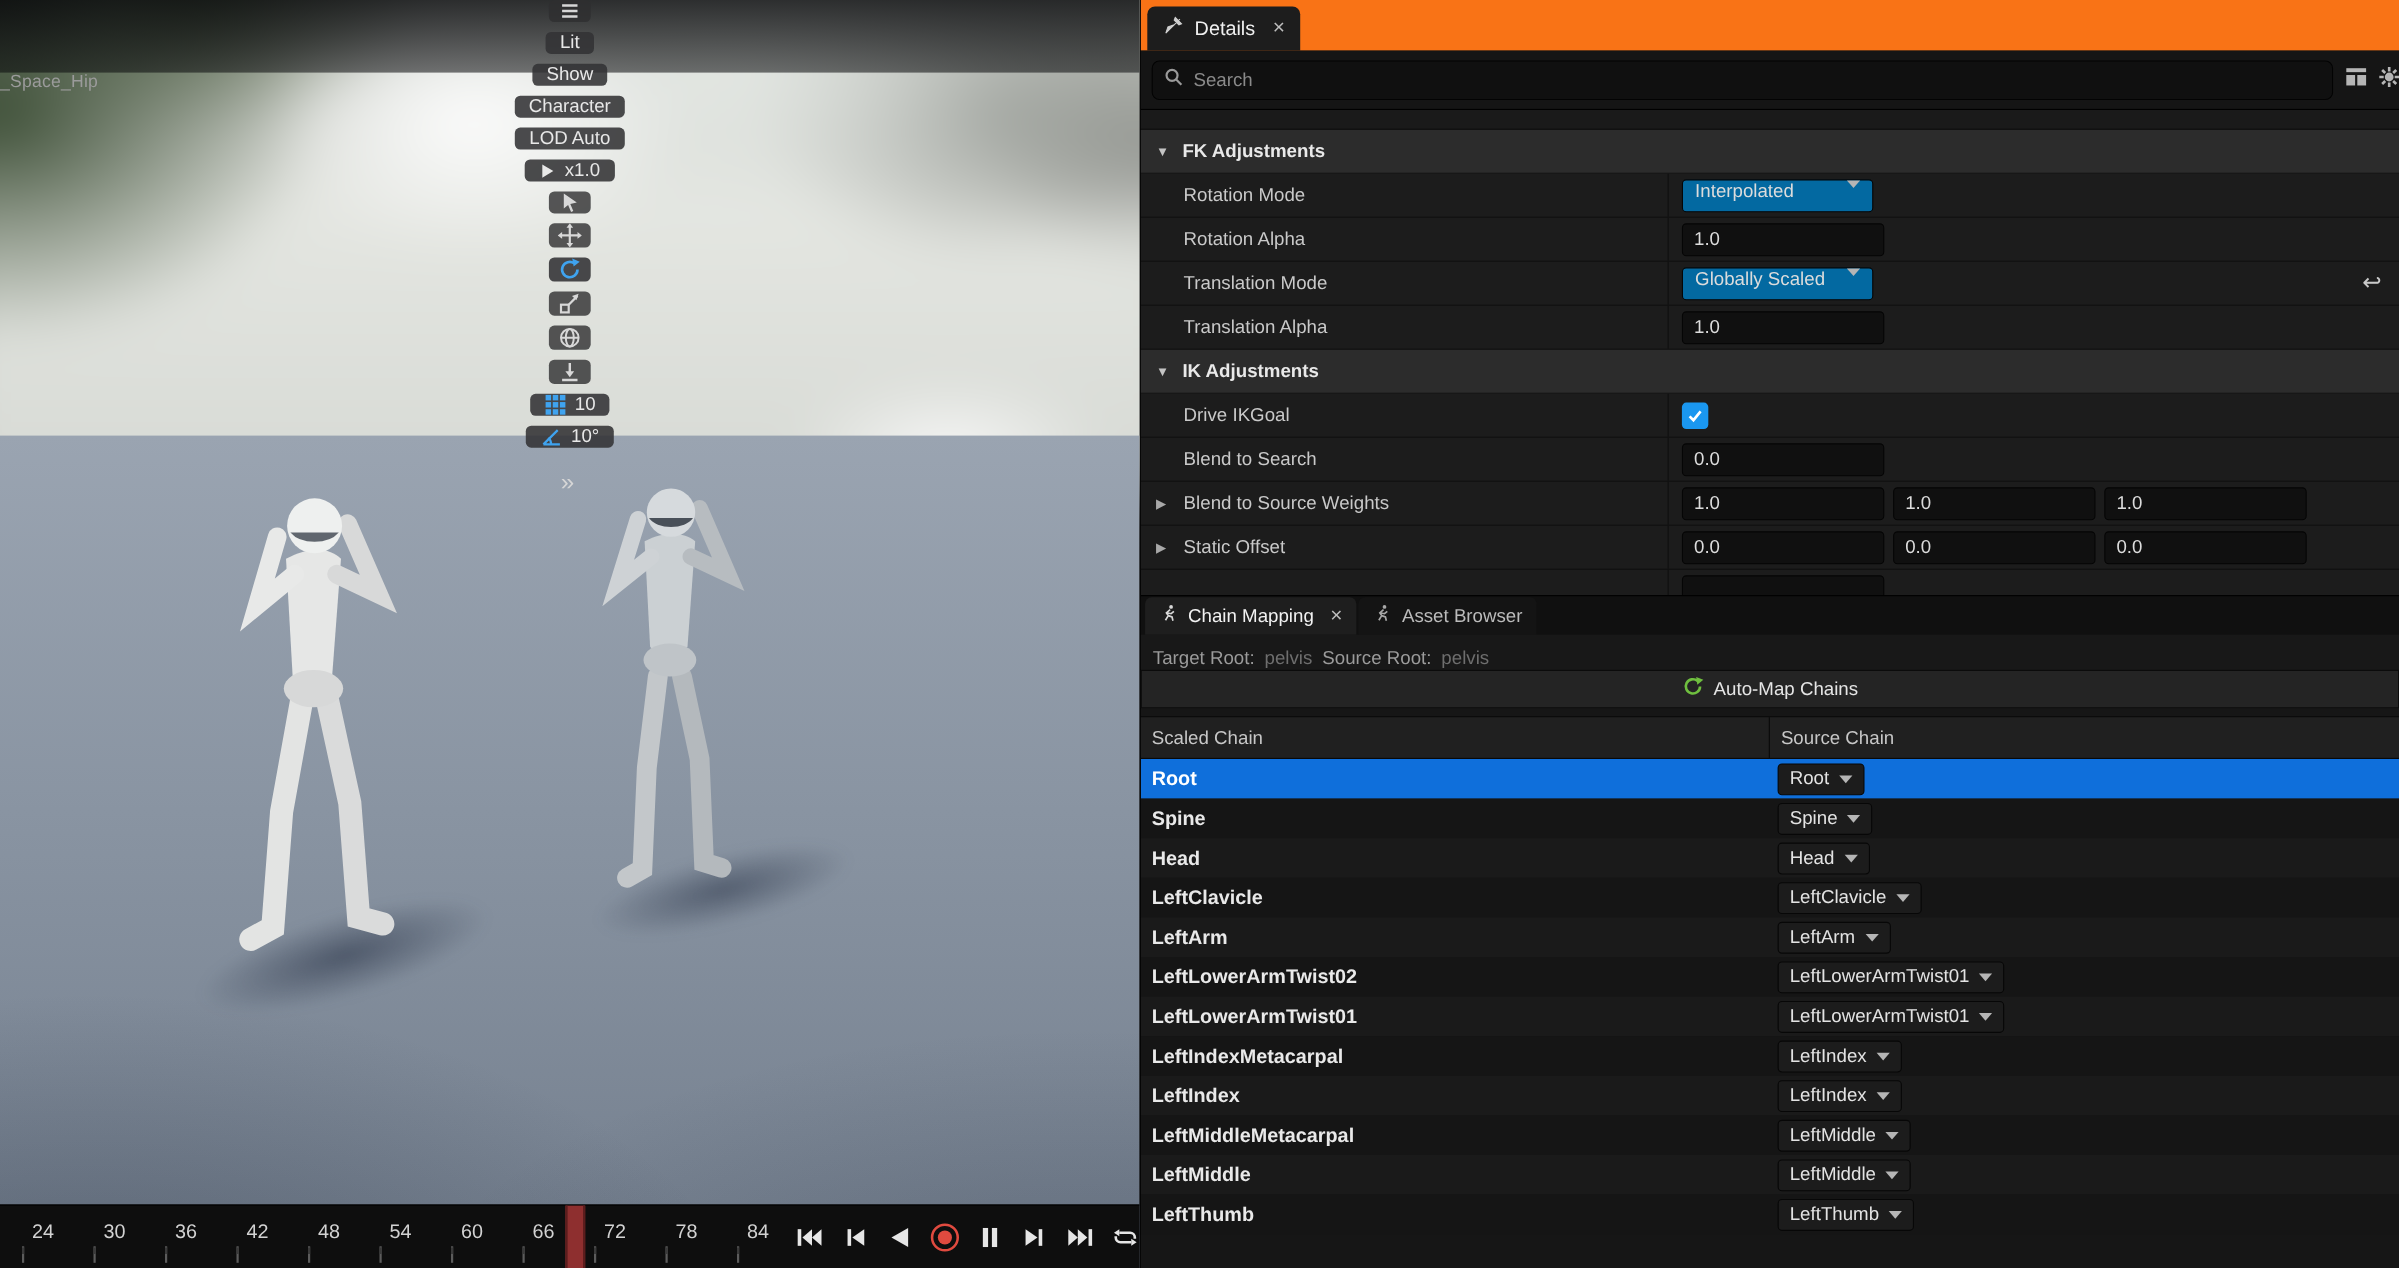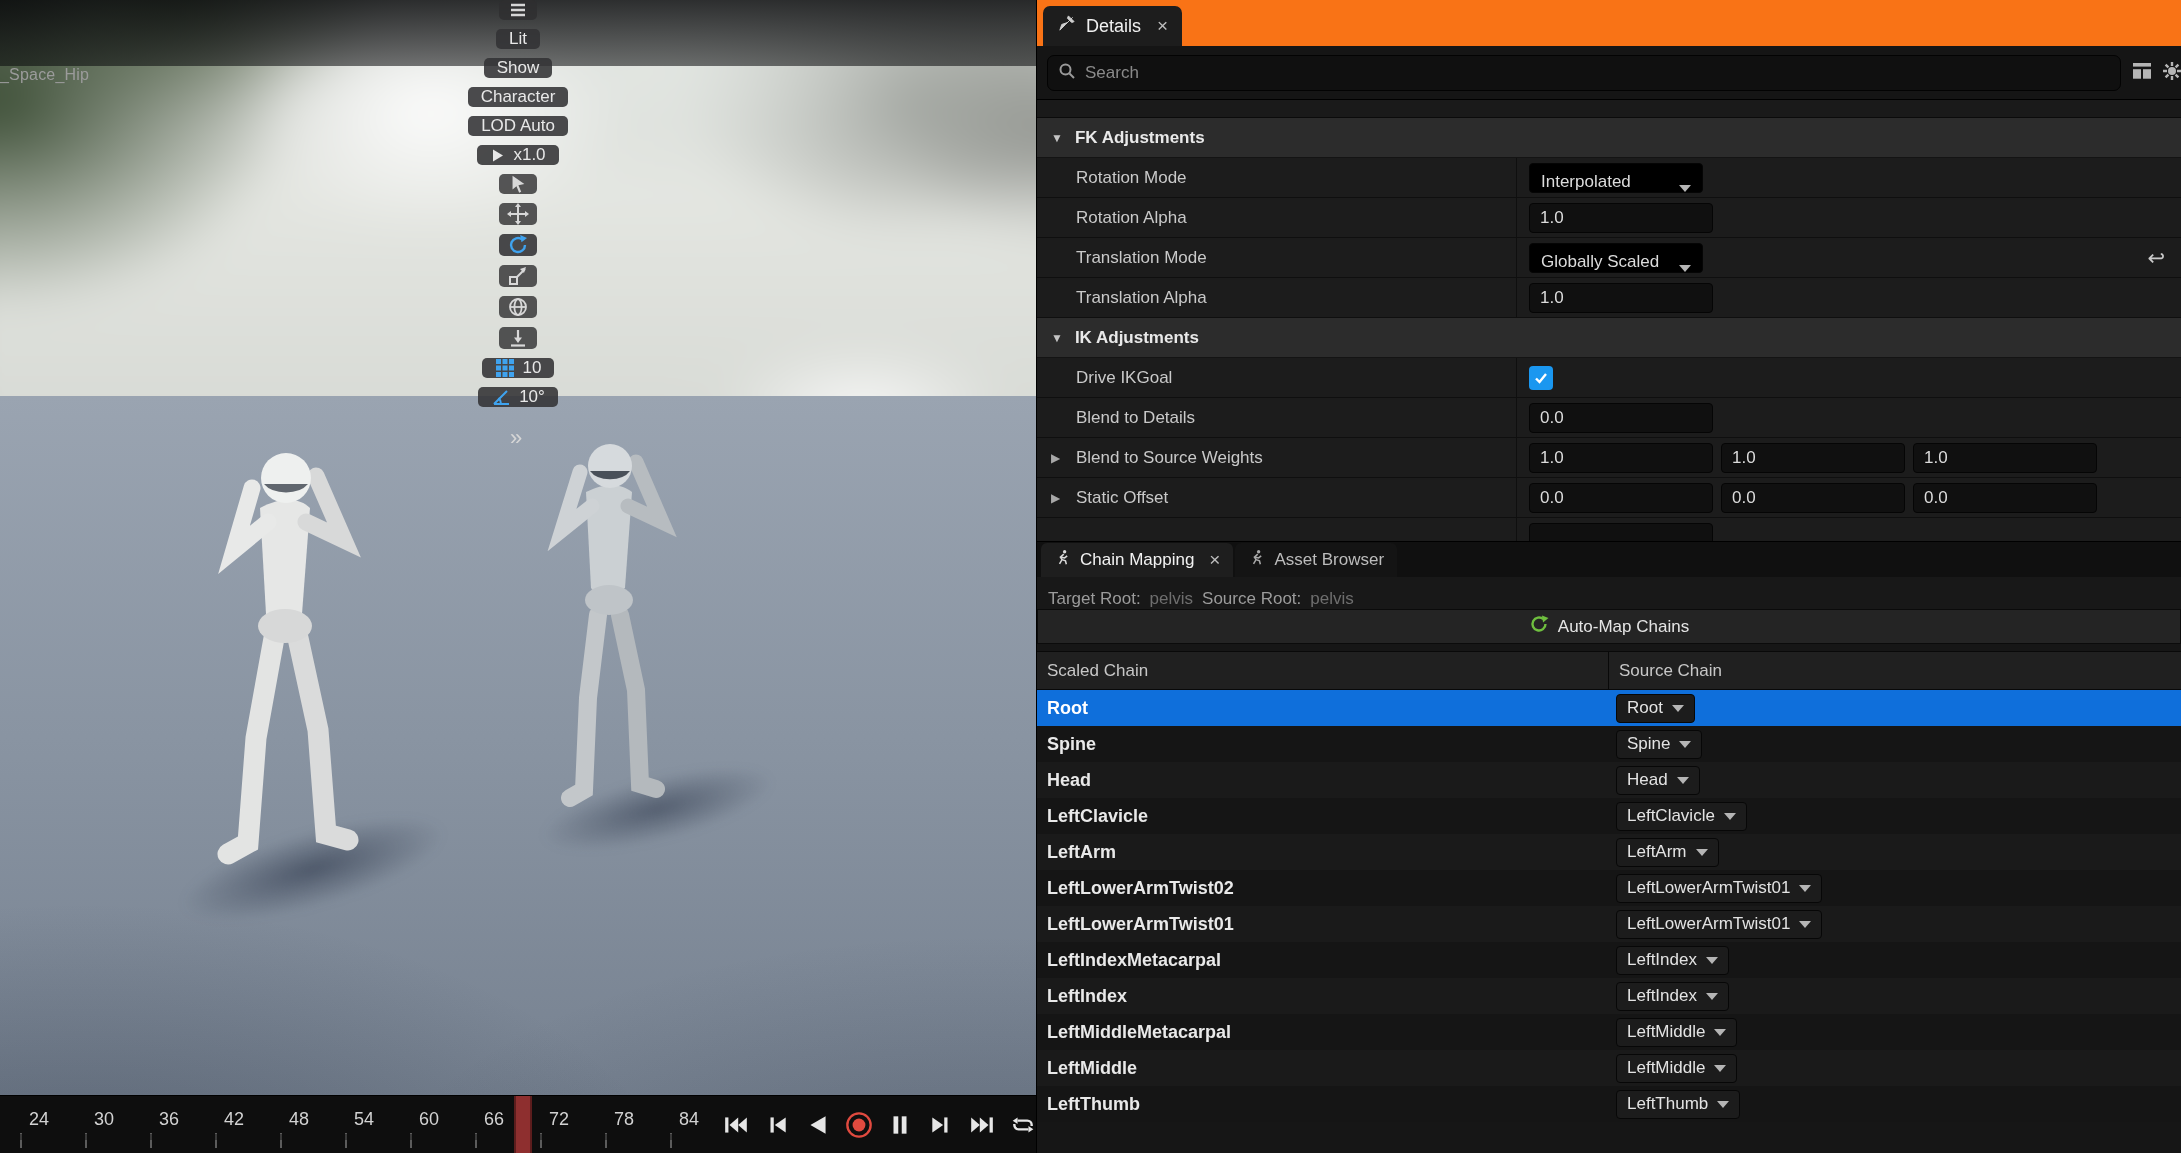--- a/index.html
+++ b/index.html
@@ -81,21 +81,21 @@
   .props-top { height:18px; background:#1a1a1a; border-bottom:1px solid #0b0b0b; }
   .cat-header { height:40px; background:#2c2c2c; border-bottom:1px solid #141414; display:flex; align-items:center;
     gap:12px; padding-left:14px; font-size:17px; font-weight:700; color:#e9e9e9; }
   .cat-tri { font-size:12px; color:#c4c4c4; }
   .prow { height:40px; display:flex; background:#1c1c1c; border-bottom:1px solid #0f0f0f; }
   .plabel { position:relative; width:480px; flex:none; display:flex; align-items:center; padding-left:39px;
     font-size:17px; color:#c9c9c9; border-right:1px solid #0f0f0f; }
   .row-tri { position:absolute; left:14px; font-size:12px; color:#a8a8a8; }
   .pvalue { flex:1; position:relative; display:flex; align-items:center; gap:8px; padding-left:12px; }
   .checkbox { width:24px; height:24px; border-radius:4px; background:#1a97f0; display:flex; align-items:center; justify-content:center; }
-  .dropdown { display:inline-flex; align-items:flex-end; gap:11px; height:30px; background:#000000;
+  .dropdown { display:inline-flex; align-items:flex-start; gap:11px; height:30px; background:#0369a1;
     border:1px solid #050505; border-radius:4px; padding:0 11px; font-size:17px; color:#dcdcdc; }
   .caret { width:0; height:0; border-left:6px solid transparent; border-right:6px solid transparent;
     border-top:7px solid #b5b5b5; }
   .tinput { width:184px; height:30px; background:#101010; border:1px solid #050505; border-radius:4px;
     color:#dcdcdc; font-size:17px; padding:0 10px; font-family:"Liberation Sans", sans-serif; outline:none; }
   .reset-btn { position:absolute; right:16px; color:#c9c9c9; font-size:21px; }
   .clip-row { height:23px; overflow:hidden; }
 
   .chain-tabs { height:36px; background:#101010; border-top:1px solid #000; display:flex; align-items:flex-end;
     gap:2px; padding-left:4px; flex:none; }
@@ -449,21 +449,21 @@
         <div class="pvalue">
           <span class="checkbox">
             <svg width="16" height="16" viewBox="0 0 16 16" fill="none" stroke="#ffffff" stroke-width="2.4">
                 <polyline points="3,8.5 6.5,12 13,4"></polyline>
               </svg>
           </span>
         </div>
       </div>
 
       <div class="prow">
-        <div class="plabel">Blend to Details</div>
+        <div class="plabel">Blend to Search</div>
         <div class="pvalue">
           <input class="tinput" value="0.0" style="">
         </div>
       </div>
 
       <div class="prow">
         <div class="plabel">
           <span class="row-tri">▶</span>
           <span>Blend to Source Weights</span>
         </div>

